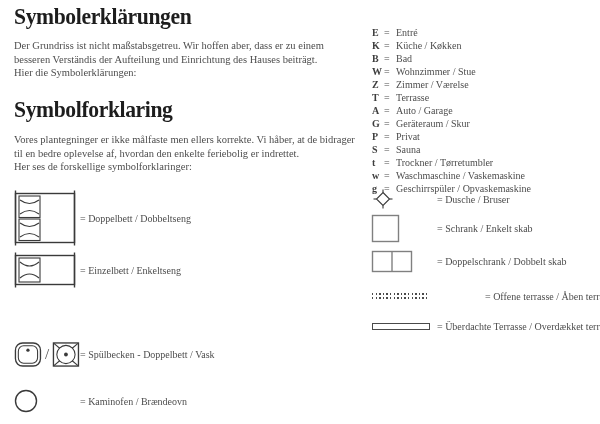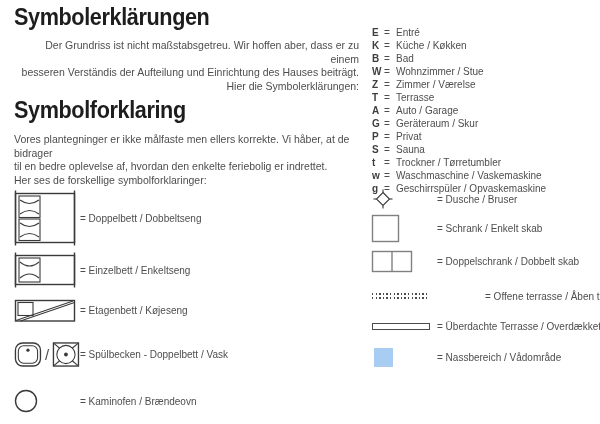--- a/index.html
+++ b/index.html
@@ -1,32 +1,32 @@
 <!DOCTYPE html>
 <html><head>
 <meta charset="utf-8">
 <style>
   * { margin:0; padding:0; box-sizing:border-box; }
   html,body { background:#ffffff; }
   .page {
     position:relative; width:600px; height:424px; background:#ffffff;
-    font-family:Liberation Sans, sans-serif; color:#4d4d4d; overflow:hidden;
+    font-family:Liberation Serif, serif; color:#4d4d4d; overflow:hidden;
   }
   .title {
     position:absolute; left:14px; font-weight:bold; font-size:23px;
     letter-spacing:-0.4px; color:#1d1d1d; transform:scaleX(0.94);
     transform-origin:left center; white-space:nowrap;
   }
   .title-de { top:4px; }
   .title-da { top:97px; }
   .intro {
     position:absolute; left:14px; width:345px; font-size:10.5px;
     line-height:13.5px; color:#4d4d4d; white-space:pre-line;
   }
-  .intro-de { top:39px;text-align:right; }
+  .intro-de { top:39px; }
   .intro-da { top:133px; }
 
   .leg-row { position:absolute; left:14px; display:flex; align-items:center;text-align:center; }
   .leg-cell { width:66px; flex:0 0 66px; display:flex; align-items:center; }
   .leg-label { font-size:10px; color:#4d4d4d; white-space:nowrap; }
 
   .row-l1 { top:189px; height:58px; }
   .row-l2 { top:251px; height:38px; }
   .row-l3 { top:297px; height:26px; }
   .row-l4 { top:339px; height:30px; }
@@ -102,32 +102,20 @@
         <line class="s" x1="1.5" y1="0.5" x2="1.5" y2="35.5"></line>
         <line class="s" x1="60.5" y1="0.5" x2="60.5" y2="35.5"></line>
         <rect class="thin" x="5" y="6" width="21" height="24"></rect>
         <path class="thin" d="M6 10 Q15.5 18 25 10"></path>
         <path class="thin" d="M6 26 Q15.5 18 25 26"></path>
       </svg>
     </span>
     <span class="leg-label">= Einzelbett / Enkeltseng</span>
   </div>
 
-  <div class="leg-row row-l3">
-    <span class="leg-cell">
-      <svg width="62" height="25" viewBox="0 0 62 25">
-        <rect class="s" x="1.5" y="2.5" width="59" height="20.5"></rect>
-        <rect class="thin" x="4" y="4.5" width="15" height="13"></rect>
-        <line class="thin" x1="2" y1="22.5" x2="59" y2="3"></line>
-        <line class="thin" x1="6.5" y1="23" x2="60.5" y2="4.5"></line>
-      </svg>
-    </span>
-
-    <span class="leg-label">= Etagenbett / Køjeseng</span>
-  </div>
 
   <div class="leg-row row-l4">
     <span class="leg-cell">
       <svg width="29" height="27" viewBox="0 0 29 27">
         <rect class="s" x="1.5" y="1.5" width="26" height="24" rx="7.5"></rect>
         <rect class="thin" x="4.5" y="4.5" width="20" height="18" rx="5.5"></rect>
         <circle class="dot" cx="14.5" cy="9" r="1.7"></circle>
       </svg>
       <span class="sink-sep">/</span>
       <svg width="29" height="27" viewBox="0 0 29 27">
@@ -262,21 +250,15 @@
     <span class="leg-label">= Offene terrasse / Åben terrasse</span>
   </div>
 
   <div class="rrow row-r5">
     <span class="leg-cell">
       <span class="bar"></span>
     </span>
     <span class="leg-label">= Überdachte Terrasse / Overdækket terrasse</span>
   </div>
 
-  <div class="rrow row-r6">
-    <span class="leg-cell">
-      <span class="swatch" style="background: rgb(169, 205, 242);"></span>
-    </span>
-    <span class="leg-label">= Nassbereich / Vådområde</span>
-  </div>
 
 
 </div>
 
 </body></html>

